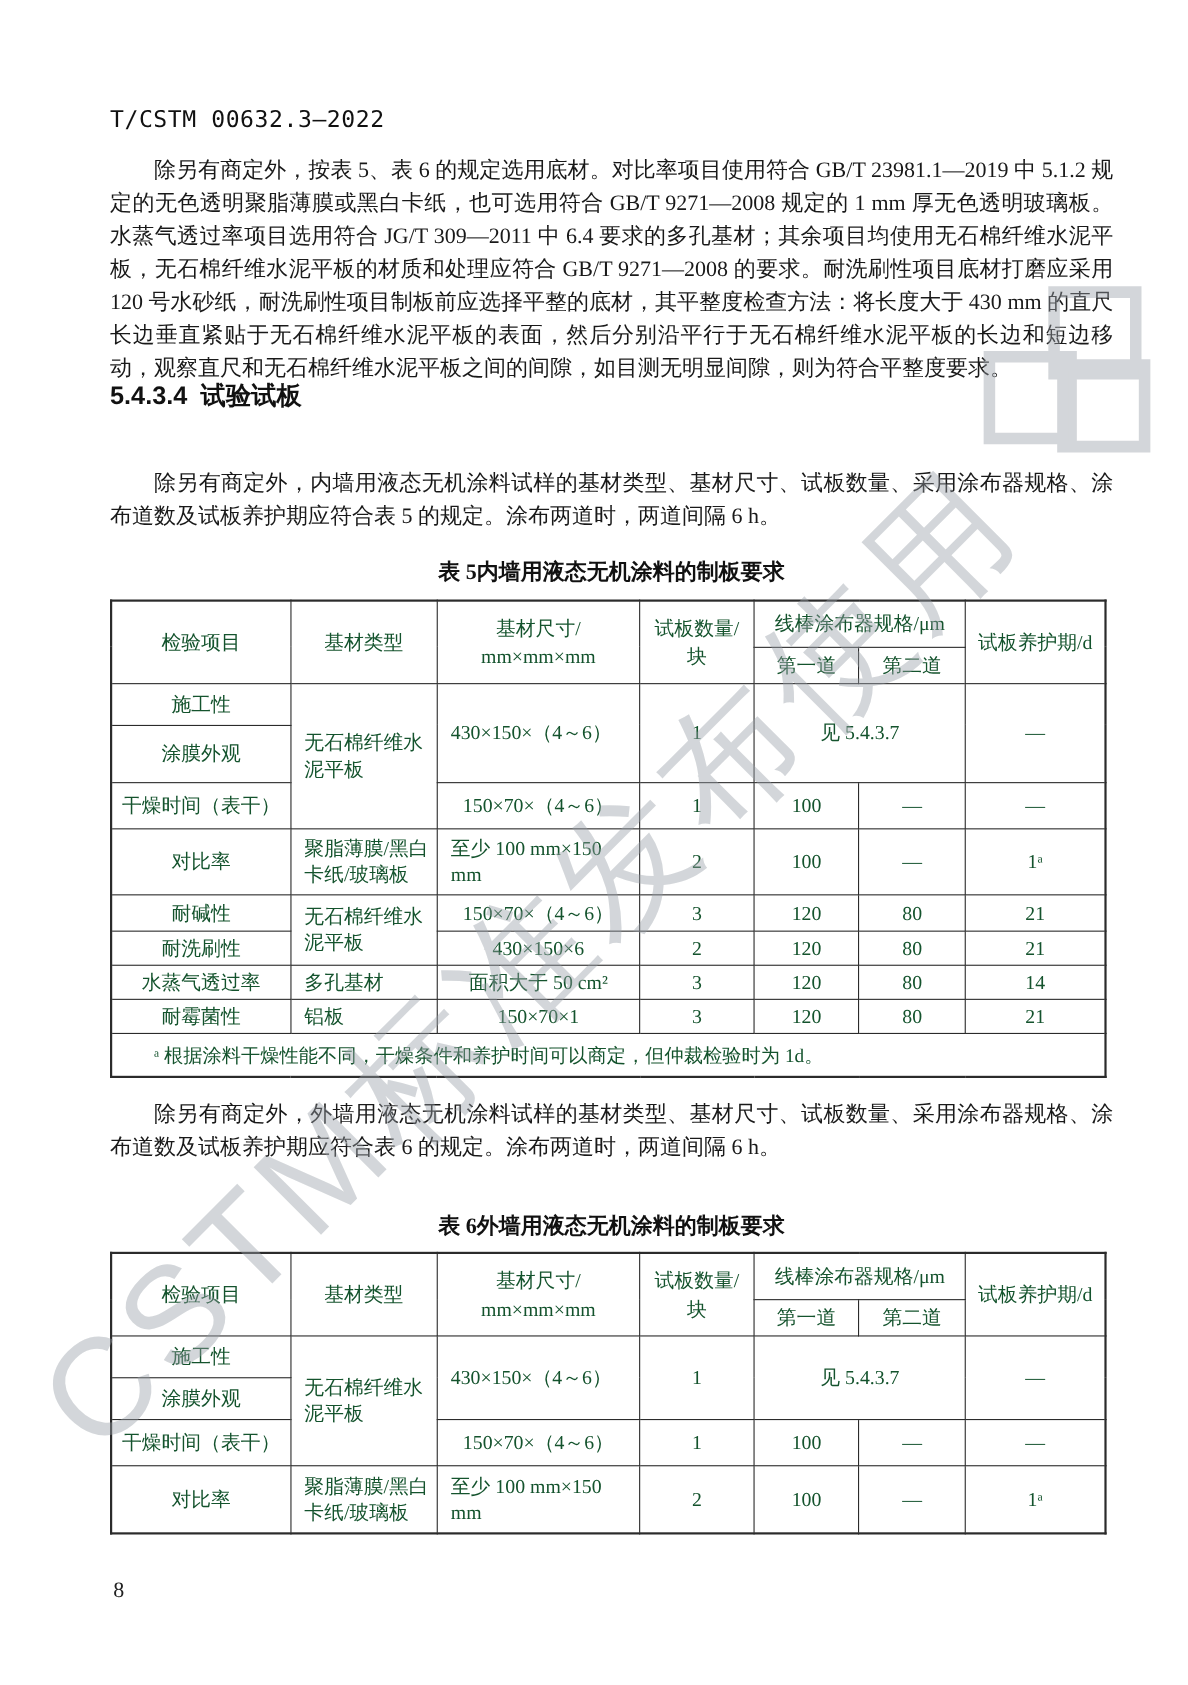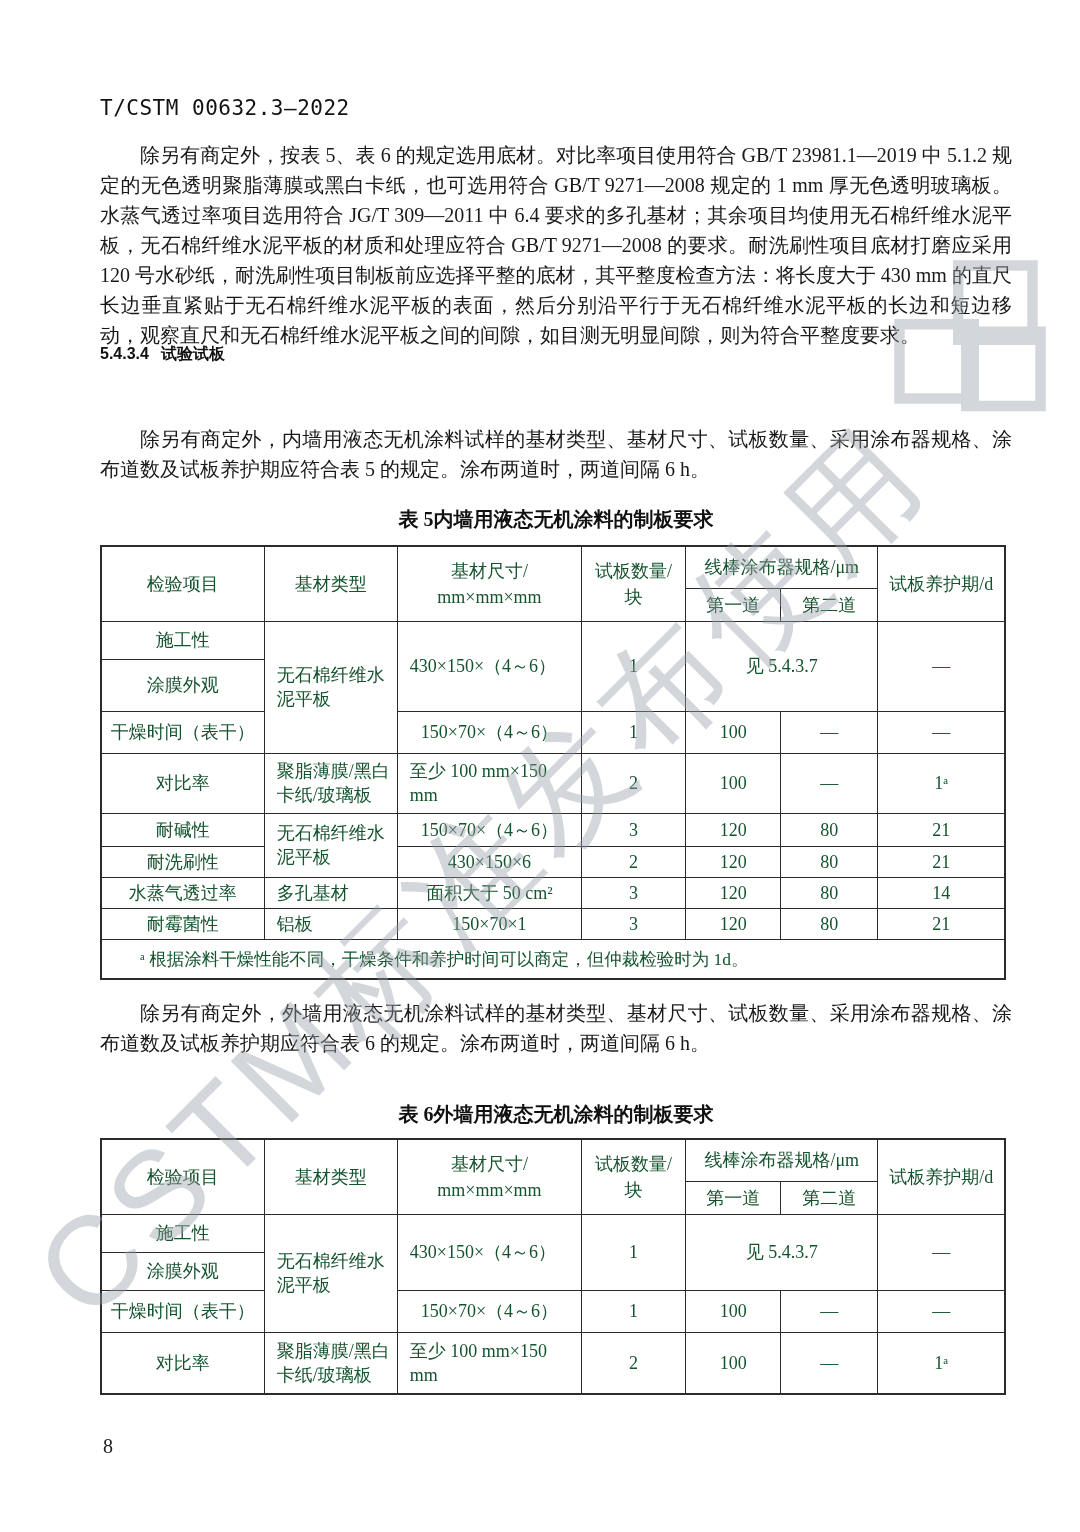--- a/index.html
+++ b/index.html
@@ -17,21 +17,21 @@
     position:absolute;left:100px;width:912px;
     font-size:20px;line-height:30px;text-align:justify;
     text-indent:2em;color:#191919;
   }
   #intro{top:140px;}
   #para-541{top:424px;}
   #para-542{top:998px;}
   .heading{
     position:absolute;left:100px;
     font-family:"Liberation Sans", sans-serif;font-weight:700;
-    font-size:16px;color:#111;white-space:nowrap;
+    font-size:23px;color:#111;white-space:nowrap;
   }
   #h-5434{top:344px;}
   #h-54341{top:392px;}
   #h-54342{top:986px;}
   .heading .num{margin-right:12px;font-weight:700;}
   .caption{
     position:absolute;left:100px;width:912px;text-align:center;
     font-family:"Liberation Sans", sans-serif;font-weight:700;
     font-size:20px;color:#111;
   }

